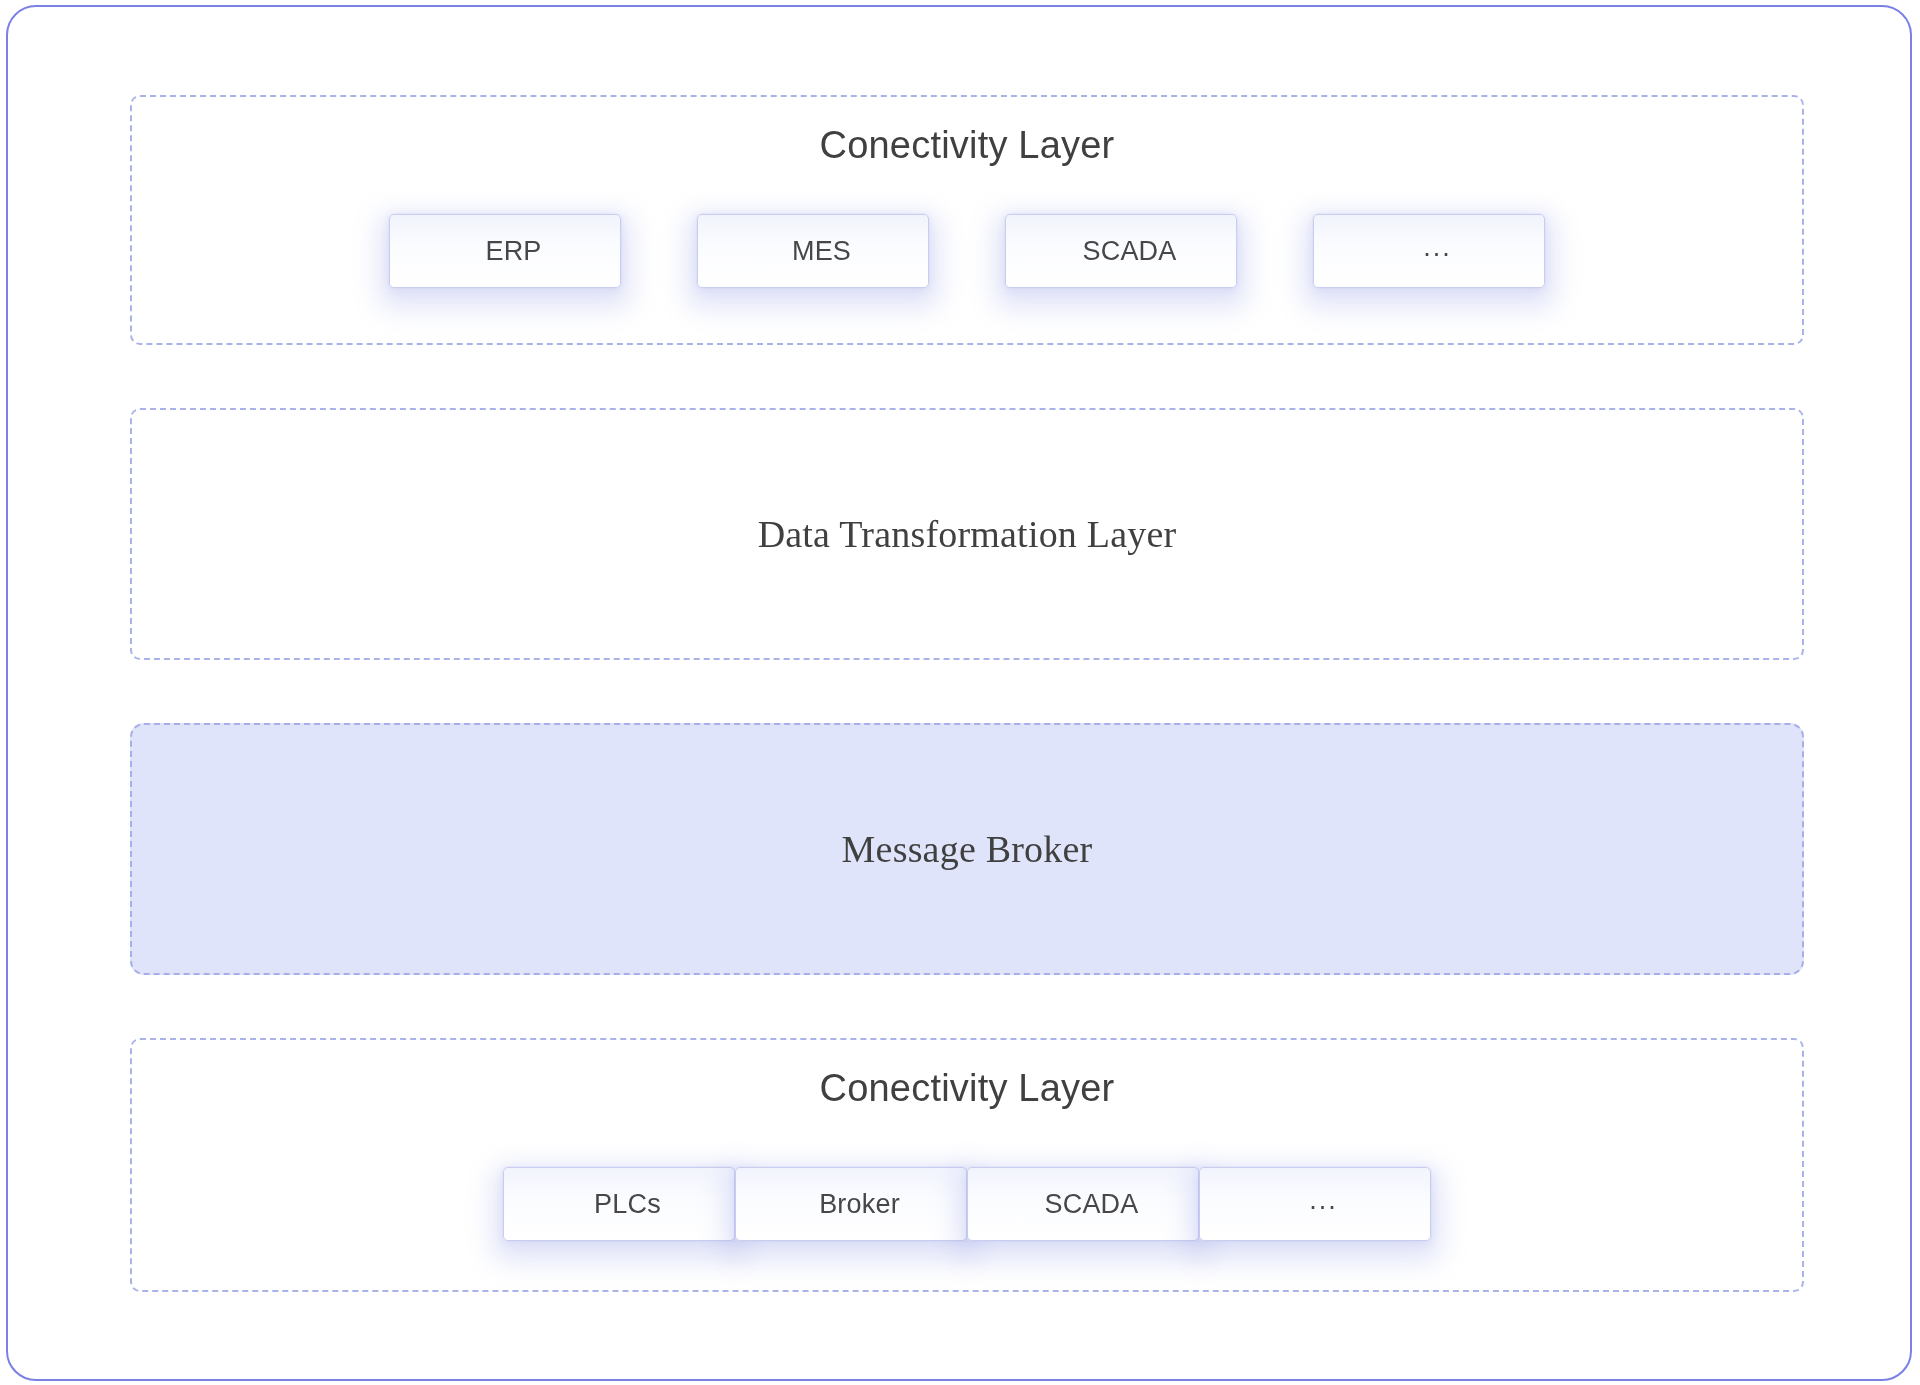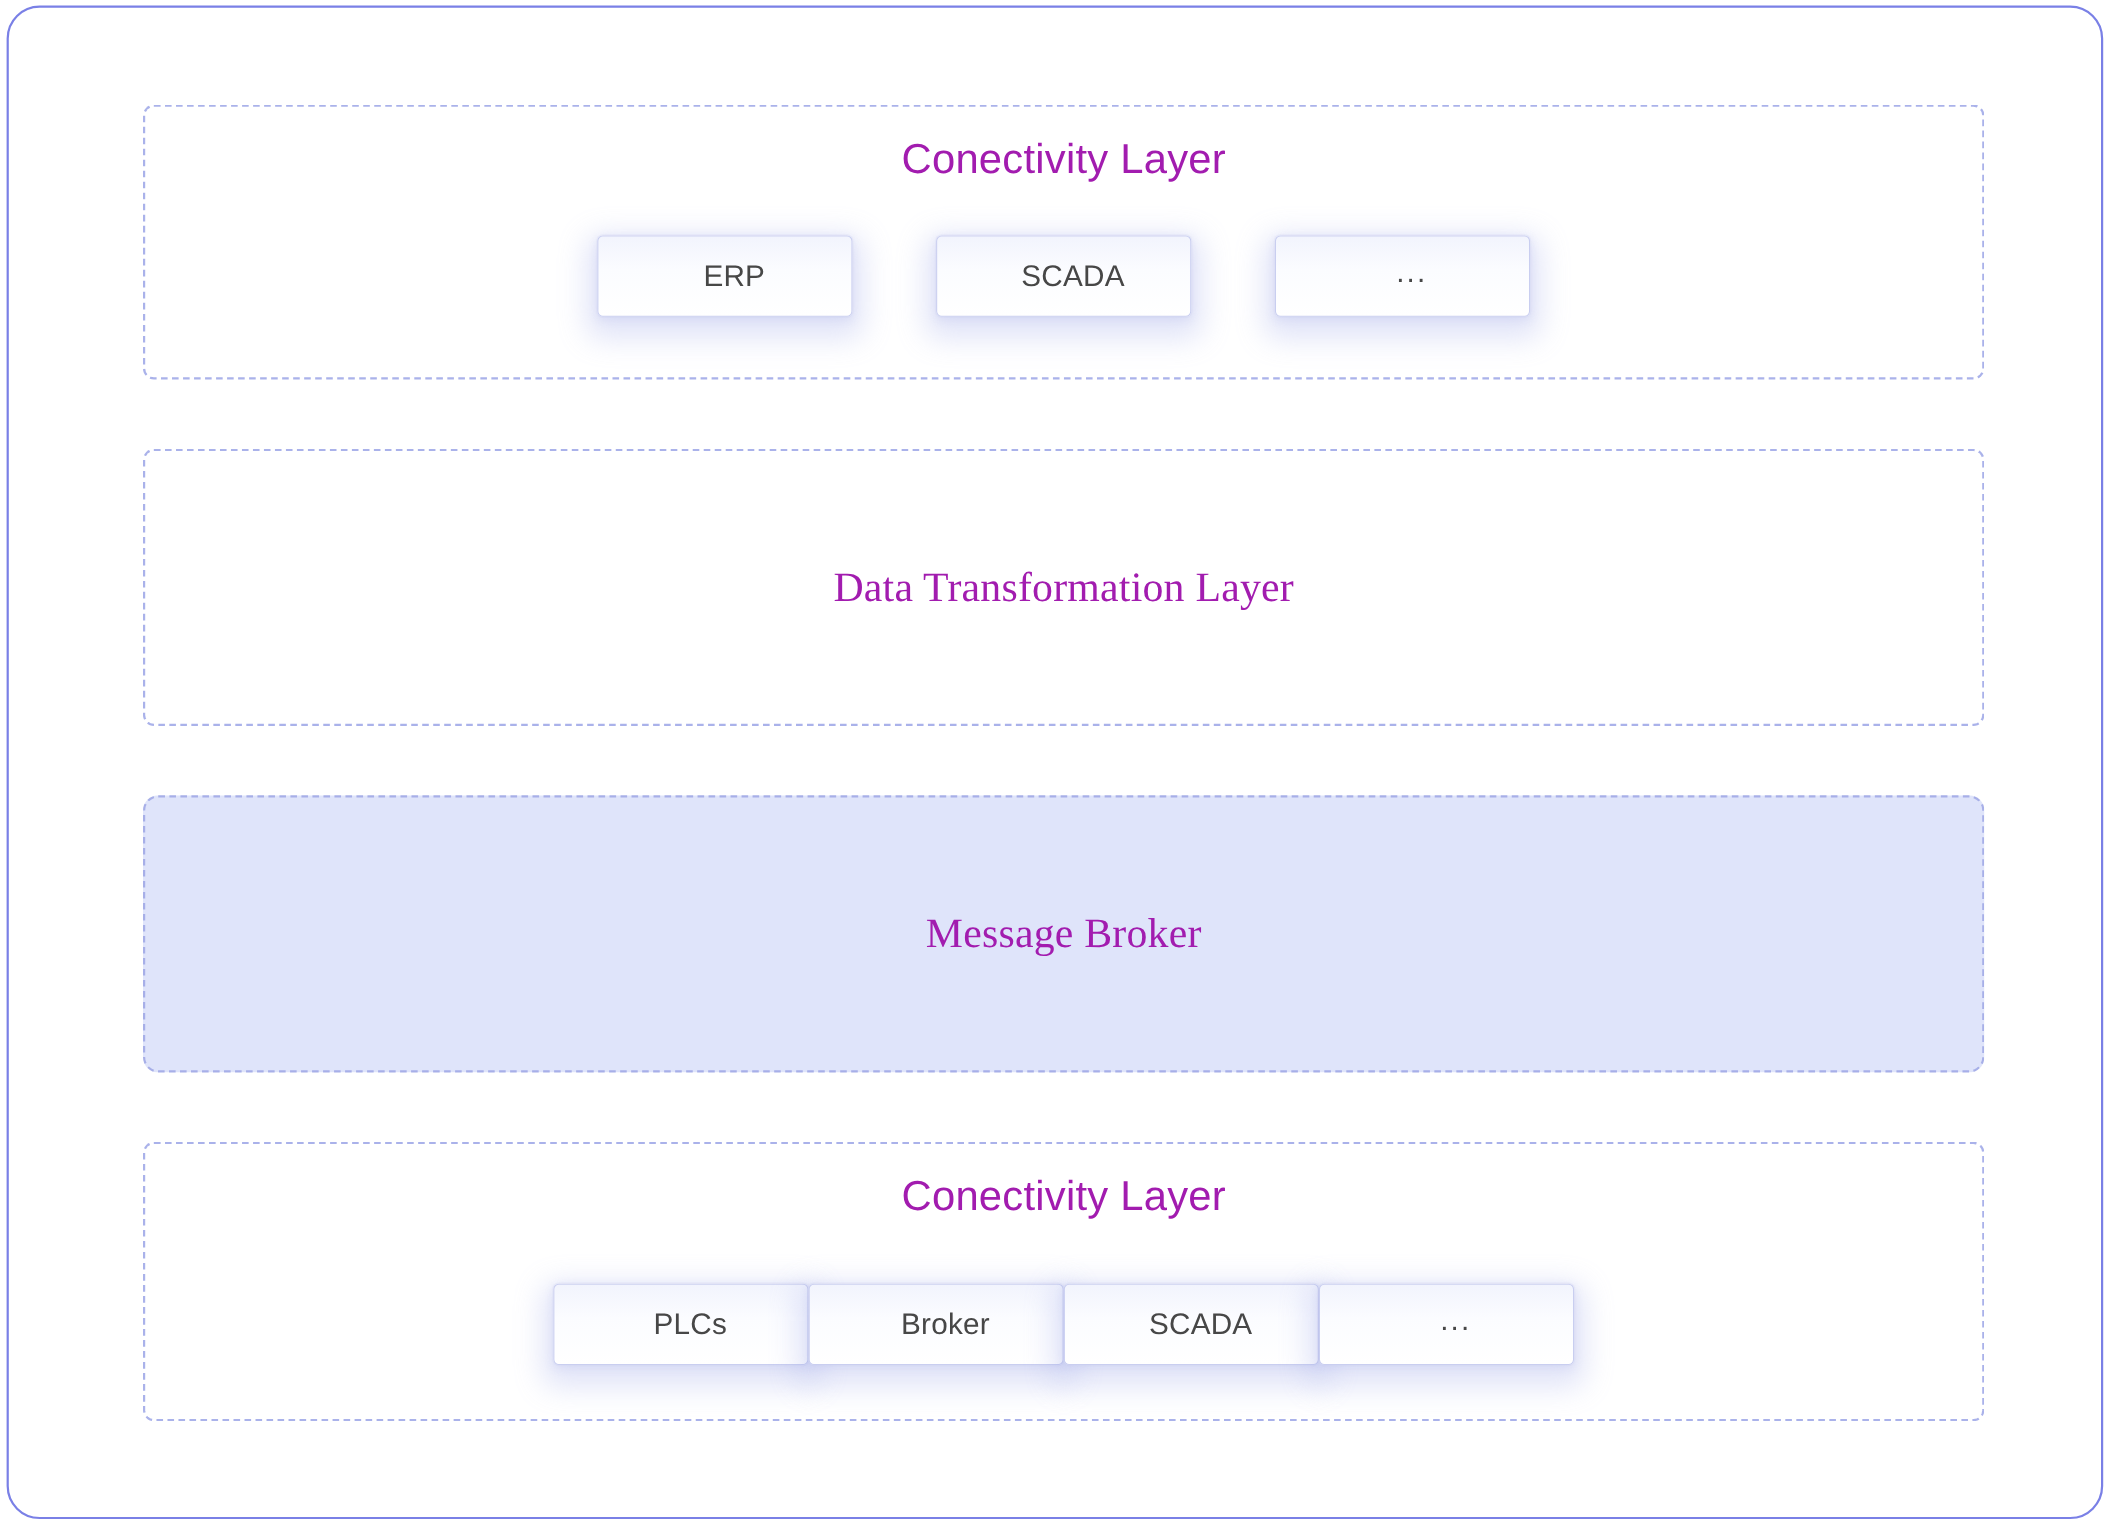--- a/index.html
+++ b/index.html
@@ -65,21 +65,21 @@
   .layer-2 { top: 408px;  height: 252px; }
   .layer-3 { top: 723px;  height: 252px; }
   .layer-4 { top: 1038px; height: 254px; }
 
   
   .layer-title {
     position: absolute;
     left: 0;
     width: 100%;
     text-align: center;
-    color: #a21caf;
+    color: #404040;
     font-size: 38px;
     font-weight: 400;
     letter-spacing: 0.2px;
     white-space: nowrap;
   }
 
   .layer-title.top-title   { top: 27px; }
   .layer-title.mid-title   {
     top: 50%;
     transform: translateY(-50%);
@@ -145,20 +145,23 @@
 
     <div class="layer layer-1">
       <div class="layer-title top-title">Conectivity Layer</div>
 
       <div class="node-row row-top">
 
         <div class="node-box">
           <span class="node-label">ERP</span>
         </div>
 
+        <div class="node-box">
+          <span class="node-label">MES</span>
+        </div>
 
         <div class="node-box">
           <span class="node-label">SCADA</span>
         </div>
 
 
         <div class="node-box ellipsis">
           <span class="node-label">...</span>
         </div>
 

